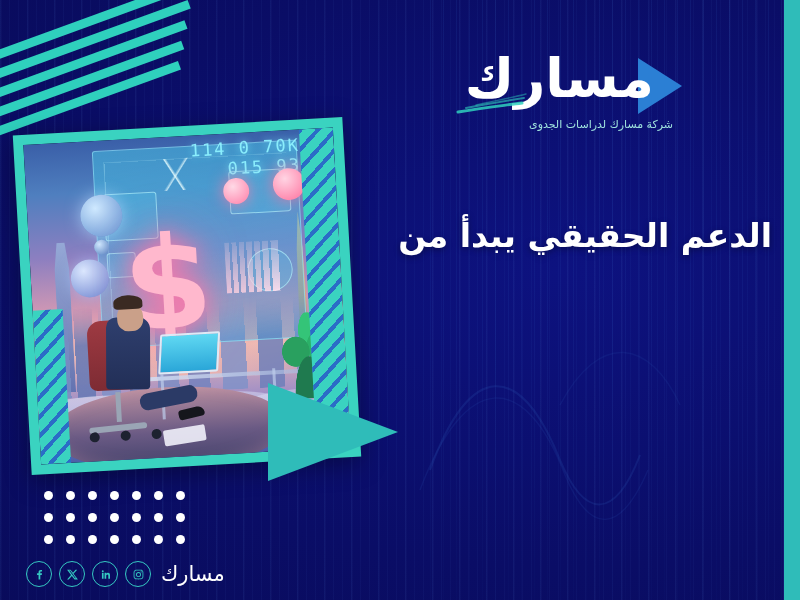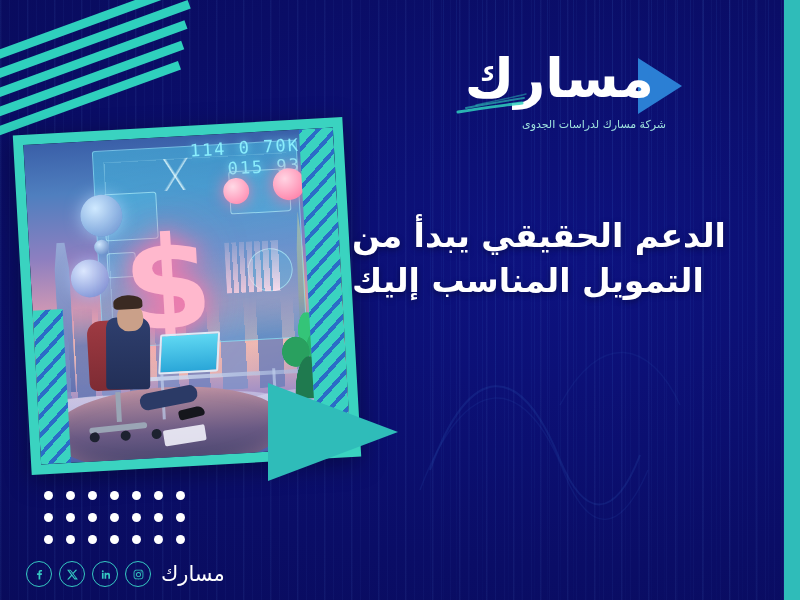--- a/index.html
+++ b/index.html
@@ -302,31 +302,31 @@
     font-size: 54px; font-weight: 700; color: #ffffff;
     direction: rtl; letter-spacing: -1px; line-height: 1;
     font-family: "DejaVu Sans", sans-serif;
   }
   .logo-swoosh {
     position: absolute; left: 4px; top: 28px;
     width: 118px; height: 40px;
     color: #2fd0bd;
   }
   .logo-tag {
-    position: absolute; right: 16px; top: 68px;
+    position: absolute; right: 9px; top: 68px;
     font-size: 11px; color: #9fe3dd; letter-spacing: 2px;
     direction: rtl; white-space: nowrap;
     font-family: "DejaVu Sans", sans-serif;
   }
 
   
   .headline {
     position: absolute; right: 28px; top: 214px;
     width: 420px;
-    direction: rtl; text-align: left;
+    direction: rtl; text-align: right;
     color: #ffffff;
     font-size: 33px; line-height: 1.35;
     font-weight: 700;
     font-family: "DejaVu Sans", sans-serif;
     text-shadow: 0 2px 6px rgba(0,0,0,.35);
   }
   .headline .line { display: block; white-space: nowrap; }
   .hl-accent { color: #3fd8c4; }
 
   
@@ -462,21 +462,20 @@
     <svg class="logo-swoosh" viewBox="0 0 118 40">
       <path d="M2 34 C26 30, 44 28, 66 25" stroke="#2fd0bd" stroke-width="3" fill="none" stroke-linecap="round" opacity=".85"></path>
       <path d="M10 30 C30 26, 48 23, 68 20" stroke="#2fd0bd" stroke-width="2" fill="none" stroke-linecap="round" opacity=".6"></path>
       <path d="M20 27 C38 23, 54 20, 70 16" stroke="#2fd0bd" stroke-width="1.4" fill="none" stroke-linecap="round" opacity=".45"></path>
     </svg>
     <div class="logo-tag">شركة مسارك لدراسات الجدوى</div>
   </div>
 
   <div class="headline">
     <span class="line">الدعم الحقيقي يبدأ من</span>
-    <span class="line">التمويل المناسب إليك</span>
   </div>
 
   <div class="footer">
     <div class="social">
       <a class="s-ico">
         <svg viewBox="0 0 24 24">
             <path d="M13.5 21v-8h2.7l.4-3.1h-3.1V7.9c0-.9.25-1.5 1.55-1.5h1.65V3.6c-.29-.04-1.27-.12-2.41-.12-2.39 0-4.03 1.46-4.03 4.14V9.9H7.5V13h2.76v8h3.24z"></path>
           </svg>
       </a>
       <a class="s-ico">

